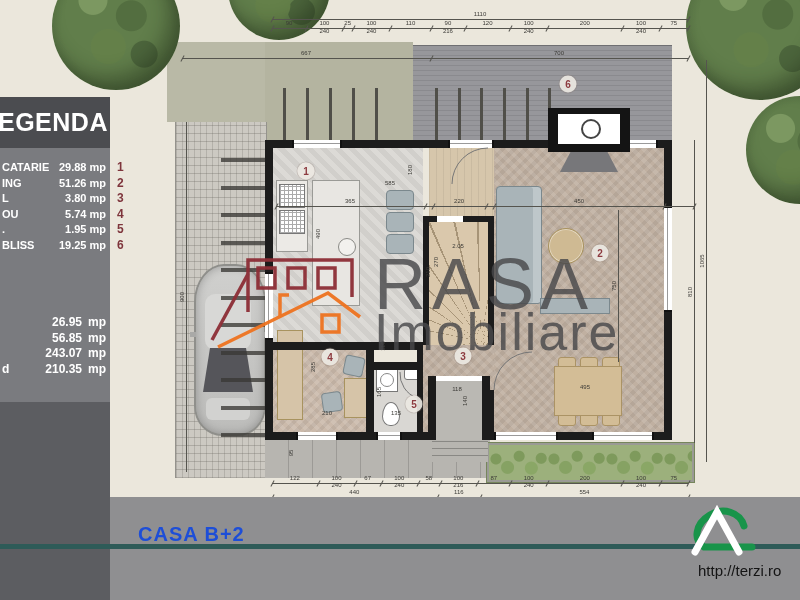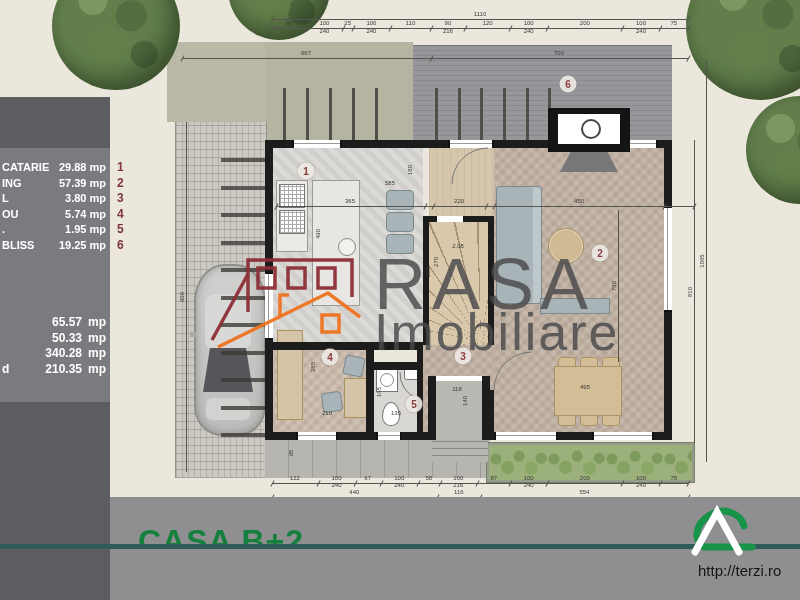--- a/index.html
+++ b/index.html
@@ -141,21 +141,21 @@
   #legend-title-block{position:absolute;left:0;top:0;width:110px;height:51px;background:#4b4c50}
   #legend-title{position:absolute;left:-2px;top:11px;color:#fff;font-size:25px;font-weight:700;letter-spacing:.5px;white-space:nowrap}
   #legend-items-block{position:absolute;left:0;top:51px;width:110px;height:254px;background:#7a7b7f}
   .lg-row{position:absolute;left:0;width:110px;height:15px;color:#fff;font-size:11px;font-weight:700}
   .lg-label{position:absolute;left:2px;top:1px}
   .lg-value{position:absolute;right:4px;top:1px;text-align:right}
   .lg-num{position:absolute;left:117px;width:14px;color:#7e353c;font-size:12px;font-weight:700;z-index:50}
   
   #band{left:0;top:497px;width:800px;height:103px;background:#8f8f91;z-index:45;position:absolute}
   #casa-wrap{position:absolute;left:138px;top:523px;width:240px;height:26px;overflow:hidden;z-index:53}
-  #casa{color:#15803d;font-size:32px;font-weight:700;letter-spacing:1px;white-space:nowrap}
+  #casa{color:#1d4ed8;font-size:20px;font-weight:700;letter-spacing:1px;white-space:nowrap}
   #teal{position:absolute;left:0;top:544px;width:800px;height:5px;background:#2e5b58;z-index:54}
   #terzi-logo{position:absolute;left:678px;top:504px;z-index:55}
   #terzi-url{position:absolute;left:698px;top:562px;font-size:15px;color:#141414;white-space:nowrap;z-index:55}
   .arcsvg{position:absolute;left:0;top:0;z-index:13}
 </style>
 </head>
 <body>
 
 <div class="tree" id="tree1"></div>
 <div class="tree" id="tree2"></div>
@@ -265,56 +265,59 @@
     <rect x="108" y="16" width="17" height="20"></rect>
   </g>
   <g fill="none" stroke="#ee7320" stroke-width="3.5" opacity="0.95">
     <path d="M8 95 L118 41 L150 65"></path>
     <path d="M70 64 V43 h9"></path>
     <rect x="112" y="63" width="17" height="17"></rect>
   </g>
 </svg>
 
 <div id="legend">
+  <div id="legend-title-block">
+    <div id="legend-title">EGENDA</div>
+  </div>
   <div id="legend-items-block">
       <div class="lg-row" style="top: 12px;">
         <div class="lg-label">CATARIE</div>
         <div class="lg-value">29.88 mp</div>
       </div>
       <div class="lg-row" style="top: 27.5px;">
         <div class="lg-label">ING</div>
-        <div class="lg-value">57.39 mp</div>
+        <div class="lg-value">51.26 mp</div>
       </div>
       <div class="lg-row" style="top: 43px;">
         <div class="lg-label">L</div>
         <div class="lg-value">3.80 mp</div>
       </div>
       <div class="lg-row" style="top: 58.5px;">
         <div class="lg-label">OU</div>
         <div class="lg-value">5.74 mp</div>
       </div>
       <div class="lg-row" style="top: 74px;">
         <div class="lg-label">.</div>
         <div class="lg-value">1.95 mp</div>
       </div>
       <div class="lg-row" style="top: 89.5px;">
         <div class="lg-label">BLISS</div>
         <div class="lg-value">19.25 mp</div>
       </div>
       <div class="lg-row" style="top: 166px; font-size: 12px;">
         <div class="lg-label"></div>
-        <div class="lg-value">65.57 mp</div>
+        <div class="lg-value">26.95 mp</div>
       </div>
       <div class="lg-row" style="top: 181.5px; font-size: 12px;">
         <div class="lg-label"></div>
-        <div class="lg-value">50.33 mp</div>
+        <div class="lg-value">56.85 mp</div>
       </div>
       <div class="lg-row" style="top: 197px; font-size: 12px;">
         <div class="lg-label"></div>
-        <div class="lg-value">340.28 mp</div>
+        <div class="lg-value">243.07 mp</div>
       </div>
       <div class="lg-row" style="top: 212.5px; font-size: 12px;">
         <div class="lg-label">d</div>
         <div class="lg-value">210.35 mp</div>
       </div>
     </div>
 </div>
 
 <div id="band"></div>
 <div id="casa-wrap">

